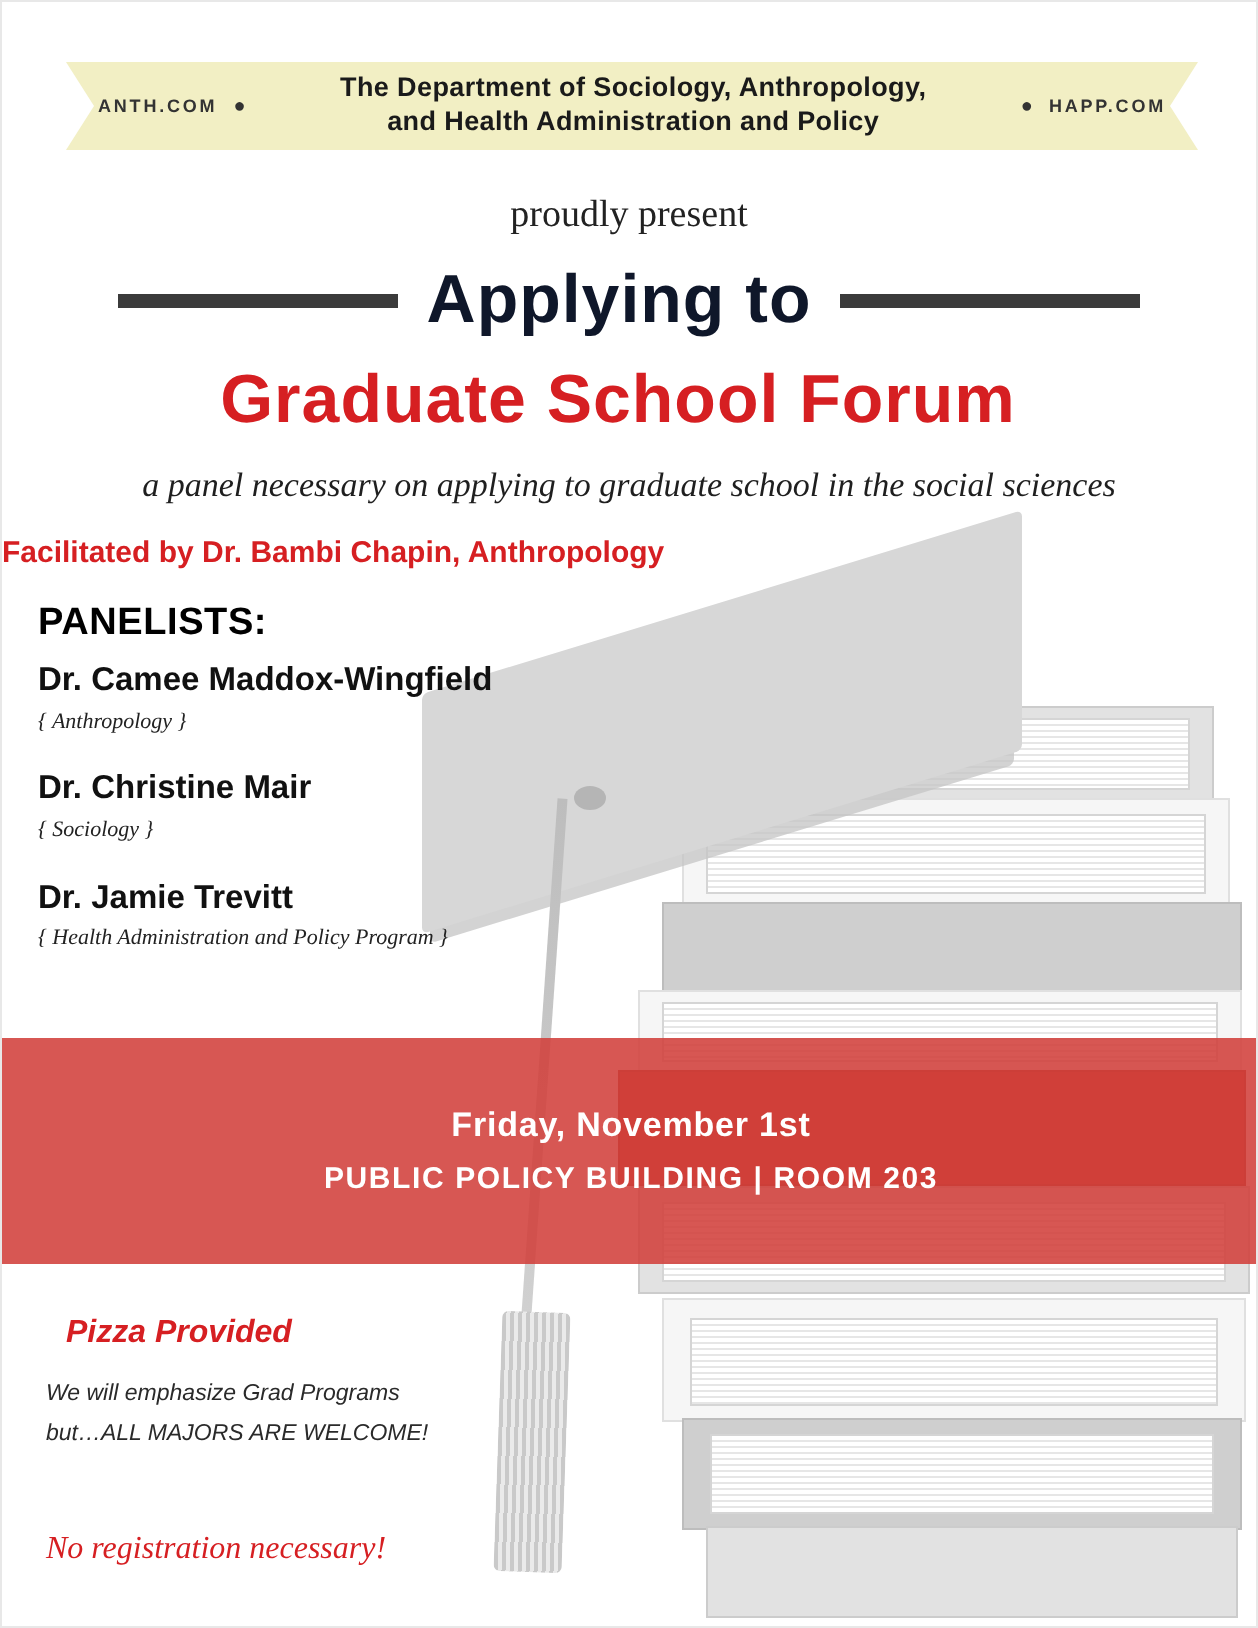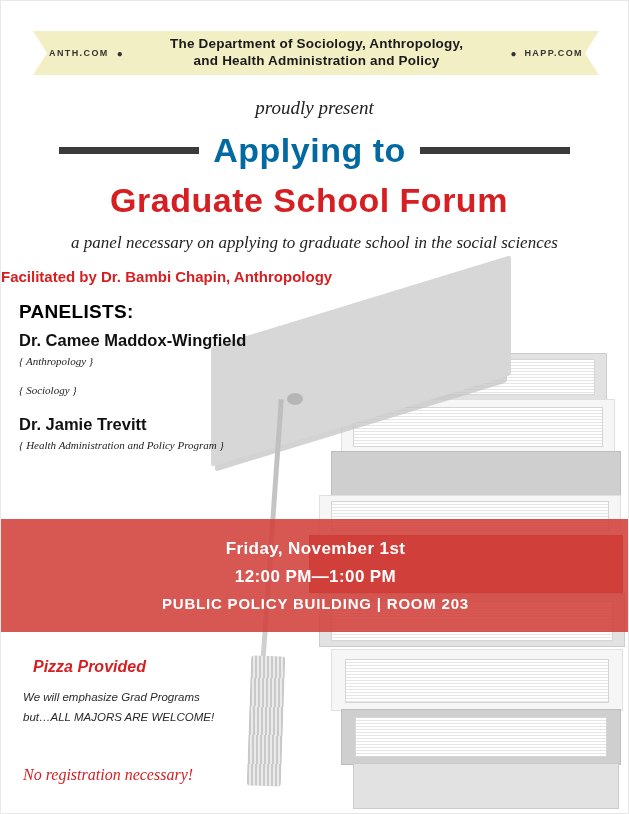--- a/index.html
+++ b/index.html
@@ -169,21 +169,20 @@
     position: relative;
     z-index: 2;
   }
   .proudly {
     position: absolute;
     left: 0;
     right: 0;
     top: 96px;
     text-align: center;
     font-family: "Liberation Serif", serif;
-    font-style: italic;
     font-size: 19px;
     color: #222222;
   }
 
   .title-row {
     position: absolute;
     left: 0; right: 0;
     top: 130px;
     display: flex;
     align-items: center;
@@ -194,21 +193,21 @@
     height: 7px;
     background: #3b3b3b;
     flex: 0 0 auto;
   }
   .rule.left { width: 140px; }
   .rule.right { width: 150px; }
   .title1 {
     font-family: "Liberation Sans", sans-serif;
     font-weight: bold;
     font-size: 34px;
-    color: #0369a1;
+    color: #0f172a;
     letter-spacing: .5px;
     white-space: nowrap;
   }
   .title2 {
     position: absolute;
     left: 0; right: 11px;
     top: 180px;
     text-align: center;
     font-family: "Liberation Sans", sans-serif;
     font-weight: bold;
@@ -417,32 +416,32 @@
     <div class="facilitator">Facilitated by Dr. Bambi Chapin, Anthropology</div>
 
     <div class="panelists-head">PANELISTS:</div>
 
     <div class="panelist-list">
       <div class="panelist">
         <div class="panelist-name">Dr. Camee Maddox-Wingfield</div>
         <div class="panelist-dept">{ Anthropology }</div>
       </div>
       <div class="panelist">
+        <div class="panelist-name">Dr. Christine Mair</div>
         <div class="panelist-dept">{ Sociology }</div>
       </div>
       <div class="panelist">
         <div class="panelist-name">Dr. Jamie Trevitt</div>
         <div class="panelist-dept">{ Health Administration and Policy Program }</div>
       </div>
     </div>
 
     <div class="red-band"></div>
     <div class="band-text">
       <div class="band-date">Friday, November 1st</div>
-      <div class="band-time">12:00 PM—1:00 PM</div>
       <div class="band-place">PUBLIC POLICY BUILDING | ROOM 203</div>
     </div>
 
     <div class="pizza">Pizza Provided</div>
 
     <div class="note">
       <div>We will emphasize Grad Programs</div>
       <div>but…ALL MAJORS ARE WELCOME!</div>
     </div>
 

